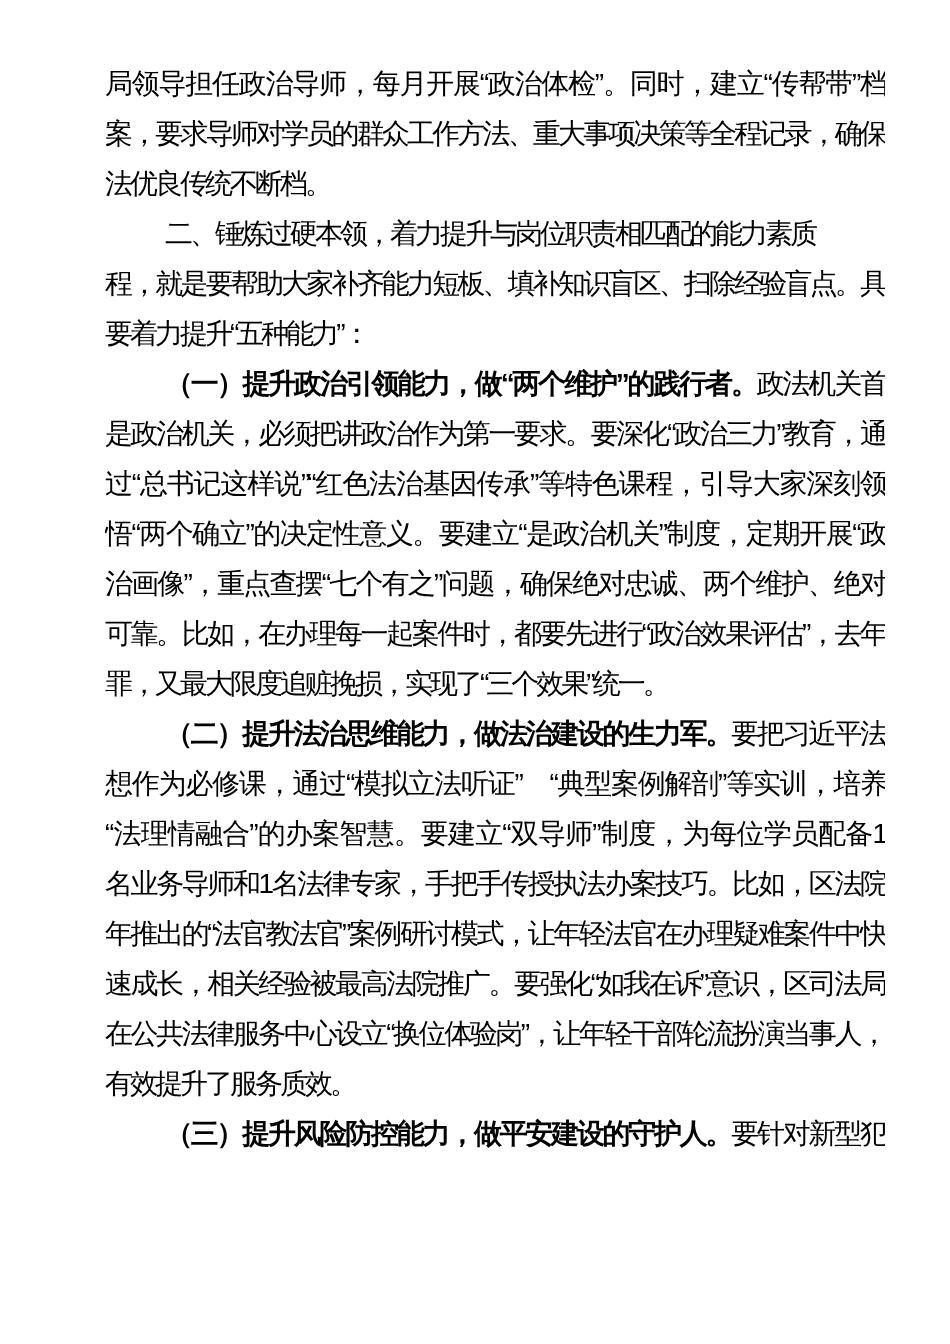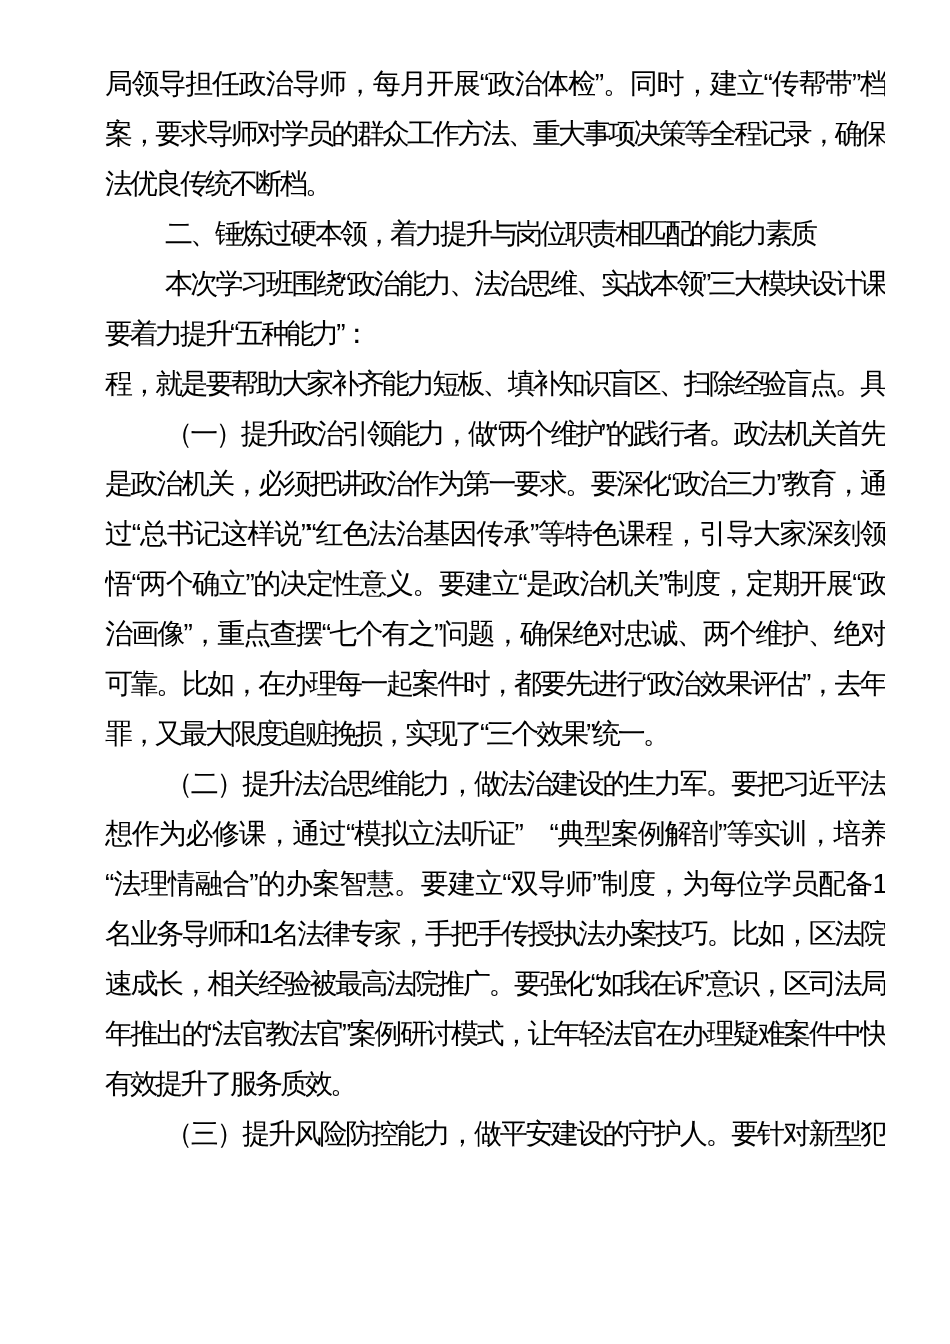--- a/index.html
+++ b/index.html
@@ -42,44 +42,44 @@
   .line.l {
     text-align-last: left;
   }
   .line.indent {
     text-indent: 60px;
   }
   .seg {
     font-weight: 400;
   }
   .seg.b {
-    font-weight: 400;
+    font-weight: 700;
   }
 </style>
 </head>
 <body style="background: rgb(255, 255, 255);">
 
 <div class="page">
   <div class="doc" style="color: rgb(0, 0, 0);">
       <div class="line j"><span class="seg">局领导担任政治导师，每月开展“政治体检”。同时，建立“传帮带”档</span></div>
       <div class="line j"><span class="seg">案，要求导师对学员的群众工作方法、重大事项决策等全程记录，确保政</span></div>
       <div class="line l"><span class="seg">法优良传统不断档。</span></div>
       <div class="line l indent"><span class="seg">二、锤炼过硬本领，着力提升与岗位职责相匹配的能力素质</span></div>
-      <div class="line j indent"><span class="seg">本次学习班围绕“政治能力、法治思维、实战本领”三大模块设计课</span></div>
+      <div class="line j"><span class="seg">程，就是要帮助大家补齐能力短板、填补知识盲区、扫除经验盲点。具体</span></div>
       <div class="line l"><span class="seg">要着力提升“五种能力”：</span></div>
-      <div class="line j"><span class="seg">程，就是要帮助大家补齐能力短板、填补知识盲区、扫除经验盲点。具体</span></div>
       <div class="line j indent"><span class="seg b">（一）提升政治引领能力，做“两个维护”的践行者。</span><span class="seg">政法机关首先</span></div>
       <div class="line j"><span class="seg">是政治机关，必须把讲政治作为第一要求。要深化“政治三力”教育，通</span></div>
       <div class="line j"><span class="seg">过“总书记这样说”“红色法治基因传承”等特色课程，引导大家深刻领</span></div>
       <div class="line j"><span class="seg">悟“两个确立”的决定性意义。要建立“是政治机关”制度，定期开展“政</span></div>
       <div class="line j"><span class="seg">治画像”，重点查摆“七个有之”问题，确保绝对忠诚、两个维护、绝对</span></div>
       <div class="line j"><span class="seg">可靠。比如，在办理每一起案件时，都要先进行“政治效果评估”，去年</span></div>
       <div class="line l"><span class="seg">罪，又最大限度追赃挽损，实现了“三个效果”统一。</span></div>
       <div class="line j indent"><span class="seg b">（二）提升法治思维能力，做法治建设的生力军。</span><span class="seg">要把习近平法治思</span></div>
       <div class="line j"><span class="seg">想作为必修课，通过“模拟立法听证”　“典型案例解剖”等实训，培养</span></div>
       <div class="line j"><span class="seg">“法理情融合”的办案智慧。要建立“双导师”制度，为每位学员配备1</span></div>
       <div class="line j"><span class="seg">名业务导师和1名法律专家，手把手传授执法办案技巧。比如，区法院去</span></div>
+      <div class="line j"><span class="seg">年推出的“法官教法官”案例研讨模式，让年轻法官在办理疑难案件中快</span></div>
       <div class="line j"><span class="seg">速成长，相关经验被最高法院推广。要强化“如我在诉”意识，区司法局</span></div>
-      <div class="line j"><span class="seg">年推出的“法官教法官”案例研讨模式，让年轻法官在办理疑难案件中快</span></div>
+      <div class="line j"><span class="seg">在公共法律服务中心设立“换位体验岗”，让年轻干部轮流扮演当事人，</span></div>
       <div class="line l"><span class="seg">有效提升了服务质效。</span></div>
       <div class="line j indent"><span class="seg b">（三）提升风险防控能力，做平安建设的守护人。</span><span class="seg">要针对新型犯罪特</span></div>
     </div>
 </div>
 
 </body></html>

